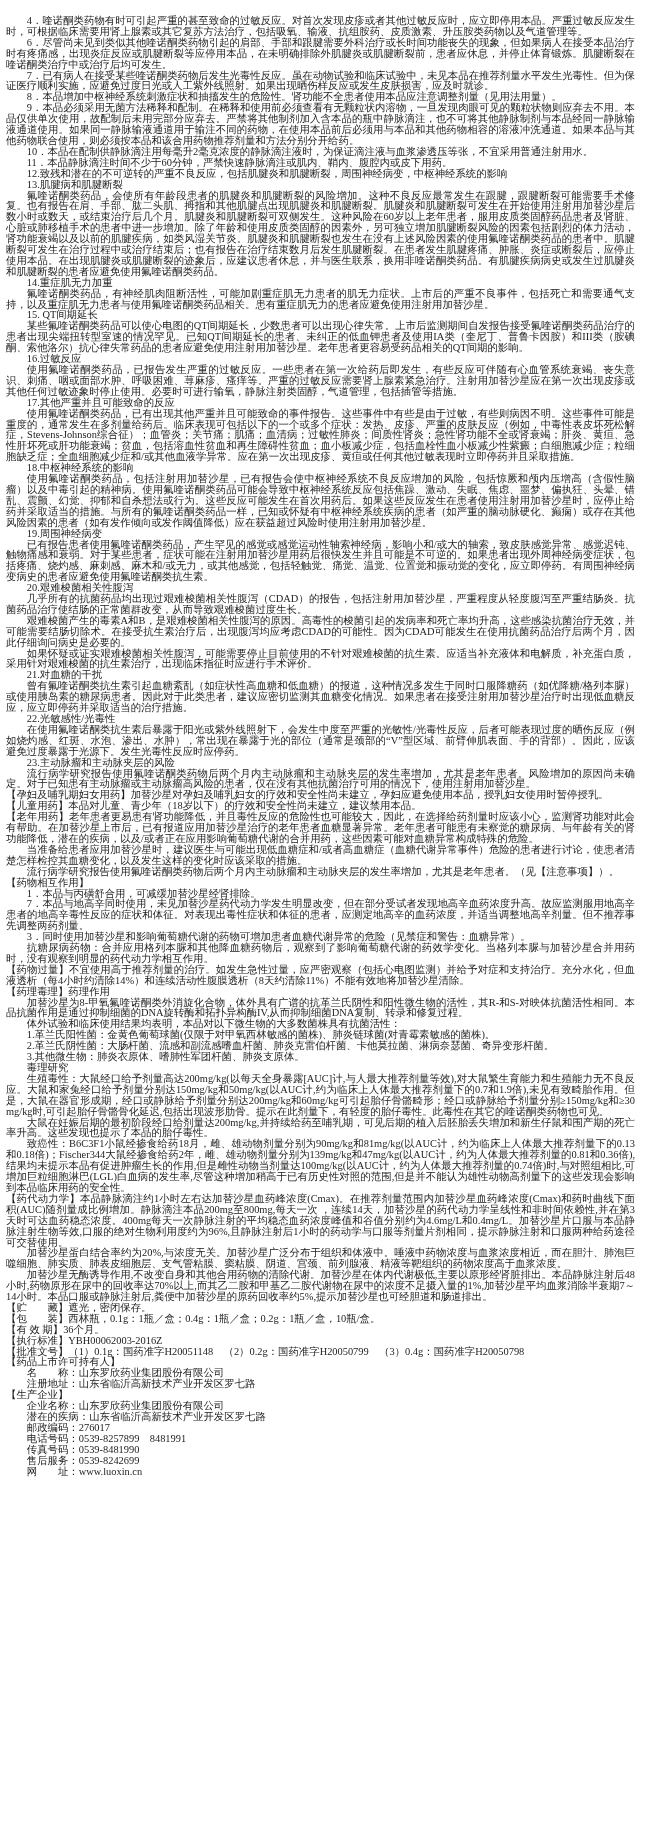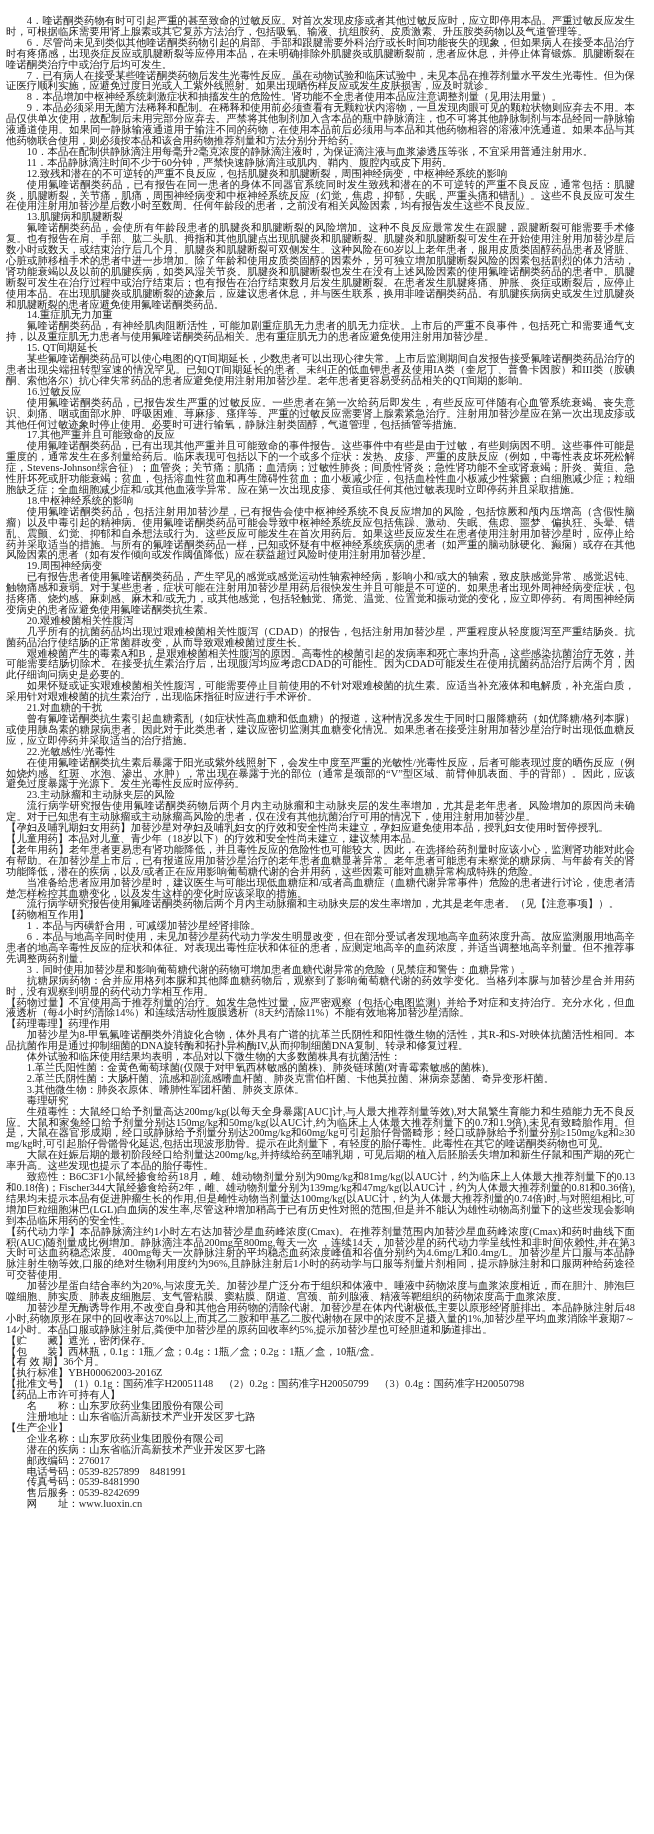--- a/index.html
+++ b/index.html
@@ -29,21 +29,20 @@
 <div class="page">
   <div class="doc">
       <p class="ind">4．喹诺酮类药物有时可引起严重的甚至致命的过敏反应。对首次发现皮疹或者其他过敏反应时，应立即停用本品。严重过敏反应发生时，可根据临床需要用肾上腺素或其它复苏方法治疗，包括吸氧、输液、抗组胺药、皮质激素、升压胺类药物以及气道管理等。</p>
       <p class="ind">6．尽管尚未见到类似其他喹诺酮类药物引起的肩部、手部和跟腱需要外科治疗或长时间功能丧失的现象，但如果病人在接受本品治疗时有疼痛感，出现炎症反应或肌腱断裂等应停用本品，在未明确排除外肌腱炎或肌腱断裂前，患者应休息，并停止体育锻炼。肌腱断裂在喹诺酮类治疗中或治疗后均可发生。</p>
       <p class="ind">7．已有病人在接受某些喹诺酮类药物后发生光毒性反应。虽在动物试验和临床试验中，未见本品在推荐剂量水平发生光毒性。但为保证医疗顺利实施，应避免过度日光或人工紫外线照射。如果出现晒伤样反应或发生皮肤损害，应及时就诊。</p>
       <p class="ind">8．本品增加中枢神经系统刺激症状和抽搐发生的危险性。肾功能不全患者使用本品应注意调整剂量（见用法用量）。</p>
       <p class="ind">9．本品必须采用无菌方法稀释和配制。在稀释和使用前必须查看有无颗粒状内溶物，一旦发现肉眼可见的颗粒状物则应弃去不用。本品仅供单次使用，故配制后未用完部分应弃去。严禁将其他制剂加入含本品的瓶中静脉滴注，也不可将其他静脉制剂与本品经同一静脉输液通道使用。如果同一静脉输液通道用于输注不同的药物，在使用本品前后必须用与本品和其他药物相容的溶液冲洗通道。如果本品与其他药物联合使用，则必须按本品和该合用药物推荐剂量和方法分别分开给药。</p>
       <p class="ind">10．本品在配制供静脉滴注用每毫升2毫克浓度的静脉滴注液时，为保证滴注液与血浆渗透压等张，不宜采用普通注射用水。</p>
       <p class="ind">11．本品静脉滴注时间不少于60分钟，严禁快速静脉滴注或肌内、鞘内、腹腔内或皮下用药。</p>
       <p class="ind">12.致残和潜在的不可逆转的严重不良反应，包括肌腱炎和肌腱断裂，周围神经病变，中枢神经系统的影响</p>
-      <p class="ind">使用氟喹诺酮类药品，已有报告在同一患者的身体不同器官系统同时发生致残和潜在的不可逆转的严重不良反应，通常包括：肌腱炎，肌腱断裂，关节痛，肌痛，周围神经病变和中枢神经系统反应（幻觉，焦虑，抑郁，失眠，严重头痛和错乱）。这些不良反应可发生在使用注射用加替沙星后数小时至数周。任何年龄段的患者，之前没有相关风险因素，均有报告发生这些不良反应。</p>
       <p class="ind">13.肌腱病和肌腱断裂</p>
       <p class="ind">氟喹诺酮类药品，会使所有年龄段患者的肌腱炎和肌腱断裂的风险增加。这种不良反应最常发生在跟腱，跟腱断裂可能需要手术修复。也有报告在肩、手部、肱二头肌、拇指和其他肌腱点出现肌腱炎和肌腱断裂。肌腱炎和肌腱断裂可发生在开始使用注射用加替沙星后数小时或数天，或结束治疗后几个月。肌腱炎和肌腱断裂可双侧发生。这种风险在60岁以上老年患者，服用皮质类固醇药品患者及肾脏、心脏或肺移植手术的患者中进一步增加。除了年龄和使用皮质类固醇的因素外，另可独立增加肌腱断裂风险的因素包括剧烈的体力活动，肾功能衰竭以及以前的肌腱疾病，如类风湿关节炎。肌腱炎和肌腱断裂也发生在没有上述风险因素的使用氟喹诺酮类药品的患者中。肌腱断裂可发生在治疗过程中或治疗结束后；也有报告在治疗结束数月后发生肌腱断裂。在患者发生肌腱疼痛、肿胀、炎症或断裂后，应停止使用本品。在出现肌腱炎或肌腱断裂的迹象后，应建议患者休息，并与医生联系，换用非喹诺酮类药品。有肌腱疾病病史或发生过肌腱炎和肌腱断裂的患者应避免使用氟喹诺酮类药品。</p>
       <p class="ind">14.重症肌无力加重</p>
       <p class="ind">氟喹诺酮类药品，有神经肌肉阻断活性，可能加剧重症肌无力患者的肌无力症状。上市后的严重不良事件，包括死亡和需要通气支持，以及重症肌无力患者与使用氟喹诺酮类药品相关。患有重症肌无力的患者应避免使用注射用加替沙星。</p>
       <p class="ind">15. QT间期延长</p>
       <p class="ind">某些氟喹诺酮类药品可以使心电图的QT间期延长，少数患者可以出现心律失常。上市后监测期间自发报告接受氟喹诺酮类药品治疗的患者出现尖端扭转型室速的情况罕见。已知QT间期延长的患者、未纠正的低血钾患者及使用IA类（奎尼丁、普鲁卡因胺）和III类（胺碘酮、索他洛尔）抗心律失常药品的患者应避免使用注射用加替沙星。老年患者更容易受药品相关的QT间期的影响。</p>
       <p class="ind">16.过敏反应</p>
       <p class="ind">使用氟喹诺酮类药品，已报告发生严重的过敏反应。一些患者在第一次给药后即发生，有些反应可伴随有心血管系统衰竭、丧失意识、刺痛、咽或面部水肿、呼吸困难、荨麻疹、瘙痒等。严重的过敏反应需要肾上腺素紧急治疗。注射用加替沙星应在第一次出现皮疹或其他任何过敏迹象时停止使用。必要时可进行输氧，静脉注射类固醇，气道管理，包括插管等措施。</p>
       <p class="ind">17.其他严重并且可能致命的反应</p>
       <p class="ind">使用氟喹诺酮类药品，已有出现其他严重并且可能致命的事件报告。这些事件中有些是由于过敏，有些则病因不明。这些事件可能是重度的，通常发生在多剂量给药后。临床表现可包括以下的一个或多个症状：发热、皮疹、严重的皮肤反应（例如，中毒性表皮坏死松解症，Stevens-Johnson综合征）；血管炎；关节痛；肌痛；血清病；过敏性肺炎；间质性肾炎；急性肾功能不全或肾衰竭；肝炎、黄疸、急性肝坏死或肝功能衰竭；贫血，包括溶血性贫血和再生障碍性贫血；血小板减少症，包括血栓性血小板减少性紫癜；白细胞减少症；粒细胞缺乏症；全血细胞减少症和/或其他血液学异常。应在第一次出现皮疹、黄疸或任何其他过敏表现时立即停药并且采取措施。</p>
@@ -61,21 +60,21 @@
       <p class="ind">在使用氟喹诺酮类抗生素后暴露于阳光或紫外线照射下，会发生中度至严重的光敏性/光毒性反应，后者可能表现过度的晒伤反应（例如烧灼感、红斑、水泡、渗出、水肿），常出现在暴露于光的部位（通常是颈部的“V”型区域、前臂伸肌表面、手的背部）。因此，应该避免过度暴露于光源下。发生光毒性反应时应停药。</p>
       <p class="ind">23.主动脉瘤和主动脉夹层的风险</p>
       <p class="ind">流行病学研究报告使用氟喹诺酮类药物后两个月内主动脉瘤和主动脉夹层的发生率增加，尤其是老年患者。风险增加的原因尚未确定。对于已知患有主动脉瘤或主动脉瘤高风险的患者，仅在没有其他抗菌治疗可用的情况下，使用注射用加替沙星。</p>
       <p>【孕妇及哺乳期妇女用药】加替沙星对孕妇及哺乳妇女的疗效和安全性尚未建立，孕妇应避免使用本品，授乳妇女使用时暂停授乳。</p>
       <p>【儿童用药】本品对儿童、青少年（18岁以下）的疗效和安全性尚未建立，建议禁用本品。</p>
       <p>【老年用药】老年患者更易患有肾功能降低，并且毒性反应的危险性也可能较大，因此，在选择给药剂量时应该小心，监测肾功能对此会有帮助。在加替沙星上市后，已有报道应用加替沙星治疗的老年患者血糖显著异常。老年患者可能患有未察觉的糖尿病、与年龄有关的肾功能降低，潜在的疾病，以及/或者正在应用影响葡萄糖代谢的合并用药，这些因素可能对血糖异常构成特殊的危险。</p>
       <p class="ind">当准备给患者应用加替沙星时，建议医生与可能出现低血糖症和/或者高血糖症（血糖代谢异常事件）危险的患者进行讨论，使患者清楚怎样检控其血糖变化，以及发生这样的变化时应该采取的措施。</p>
       <p class="ind">流行病学研究报告使用氟喹诺酮类药物后两个月内主动脉瘤和主动脉夹层的发生率增加，尤其是老年患者。（见【注意事项】）。</p>
       <p>【药物相互作用】</p>
       <p class="ind">1．本品与丙磺舒合用，可减缓加替沙星经肾排除。</p>
-      <p class="ind">6．本品与地高辛同时使用，未见加替沙星药代动力学发生明显改变，但在部分受试者发现地高辛血药浓度升高。故应监测服用地高辛患者的地高辛毒性反应的症状和体征。对表现出毒性症状和体征的患者，应测定地高辛的血药浓度，并适当调整地高辛剂量。但不推荐事先调整两药剂量。</p>
+      <p class="ind">7．本品与地高辛同时使用，未见加替沙星药代动力学发生明显改变，但在部分受试者发现地高辛血药浓度升高。故应监测服用地高辛患者的地高辛毒性反应的症状和体征。对表现出毒性症状和体征的患者，应测定地高辛的血药浓度，并适当调整地高辛剂量。但不推荐事先调整两药剂量。</p>
       <p class="ind">3．同时使用加替沙星和影响葡萄糖代谢的药物可增加患者血糖代谢异常的危险（见禁症和警告：血糖异常）。</p>
       <p class="ind">抗糖尿病药物：合并应用格列本脲和其他降血糖药物后，观察到了影响葡萄糖代谢的药效学变化。当格列本脲与加替沙星合并用药时，没有观察到明显的药代动力学相互作用。</p>
       <p>【药物过量】不宜使用高于推荐剂量的治疗。如发生急性过量，应严密观察（包括心电图监测）并给予对症和支持治疗。充分水化，但血液透析（每4小时约清除14%）和连续活动性腹膜透析（8天约清除11%）不能有效地将加替沙星清除。</p>
       <p>【药理毒理】药理作用</p>
       <p class="ind">加替沙星为8-甲氧氟喹诺酮类外消旋化合物，体外具有广谱的抗革兰氏阴性和阳性微生物的活性，其R-和S-对映体抗菌活性相同。本品抗菌作用是通过抑制细菌的DNA旋转酶和拓扑异构酶IV,从而抑制细菌DNA复制、转录和修复过程。</p>
       <p class="ind">体外试验和临床使用结果均表明，本品对以下微生物的大多数菌株具有抗菌活性：</p>
       <p class="ind">1.革兰氏阳性菌：金黄色葡萄球菌(仅限于对甲氧西林敏感的菌株)、肺炎链球菌(对青霉素敏感的菌株)。</p>
       <p class="ind">2.革兰氏阴性菌：大肠杆菌、流感和副流感嗜血杆菌、肺炎克雷伯杆菌、卡他莫拉菌、淋病奈瑟菌、奇异变形杆菌。</p>
       <p class="ind">3.其他微生物：肺炎衣原体、嗜肺性军团杆菌、肺炎支原体。</p>
       <p class="ind">毒理研究</p>

